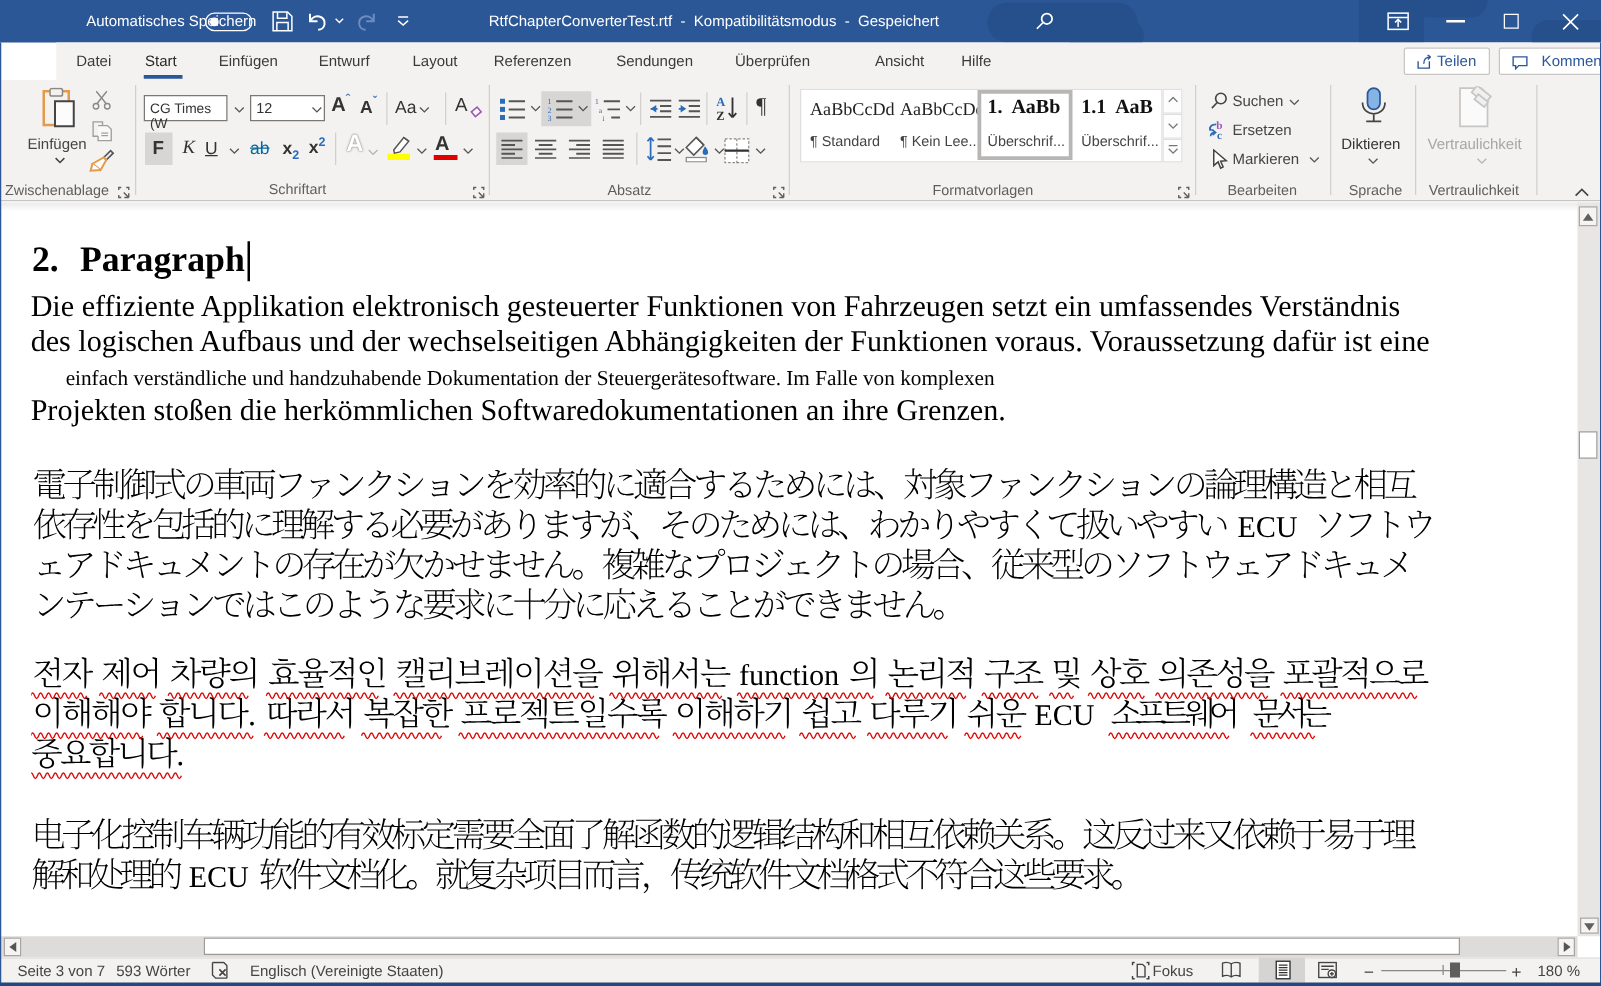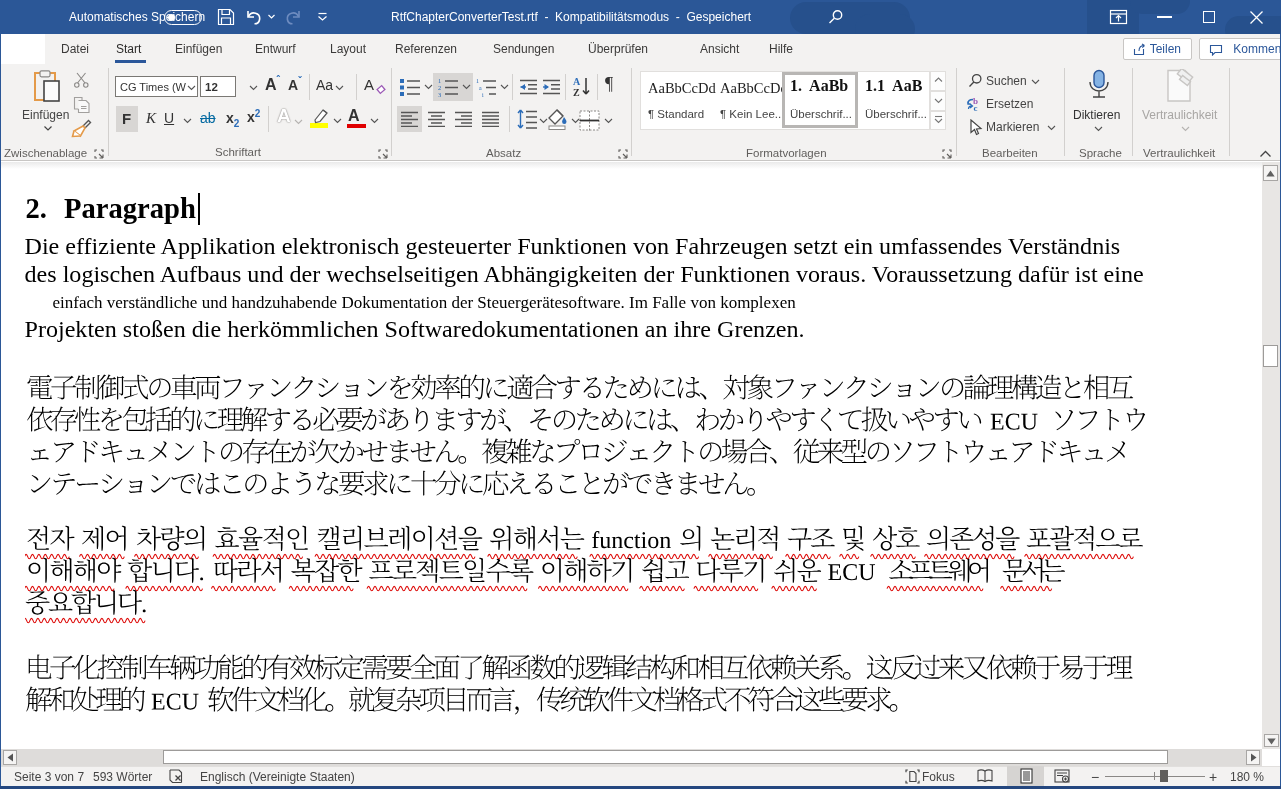--- a/index.html
+++ b/index.html
@@ -155,27 +155,27 @@
   <path d="M3 12 L12 7 L14 9 L9.5 17 Z" fill="#fff" stroke="#e49a49" stroke-width="1.6"></path>
   <path d="M3 12 L1.5 17.5 L9.5 17" fill="#fff" stroke="#e49a49" stroke-width="1.6"></path>
 </svg>
 <span class="glabel" style="left:3px; top:83px;">Zwischenablage</span>
 <svg class="abs launch" style="left:92px; top:84px;" viewBox="0 0 12 12" fill="none" stroke="#605e5c" stroke-width="1.1">
   <path d="M2 4 V2 H4 M8 2 H10 V4 M2 8 V10 H4"></path>
       <path d="M6 6 L10 10 M10 10 V6.5 M10 10 H6.5"></path>
 </svg>
 <div class="gdiv" style="left:107px;"></div>
 
-<div class="combo" style="left:114px; top:12px; width:83px; height:21px;">
+<div class="combo" style="left:114px; top:12px; width:67px; height:21px;">
   <span class="abs" style="left:4px; top:4px; font-size:11px;">CG Times (W</span>
   <svg class="abs" style="left:71px; top:8px;" width="9" height="6" viewBox="0 0 9 6" fill="none" stroke="#555" stroke-width="1.1">
         <path d="M1 1 L4.5 4.5 L8 1"></path>
       </svg>
 </div>
-<div class="combo" style="left:199px; top:12px; width:36px; height:21px;font-weight:bold;">
+<div class="combo" style="left:199px; top:12px; width:60px; height:21px;">
   <span class="abs" style="left:4px; top:4px; font-size:11.5px;">12</span>
   <svg class="abs" style="left:48px; top:8px;" width="9" height="6" viewBox="0 0 9 6" fill="none" stroke="#555" stroke-width="1.1">
         <path d="M1 1 L4.5 4.5 L8 1"></path>
       </svg>
 </div>
 <span class="abs" style="left:264px; top:12px; font-size:16px; color:#333; font-weight:bold;">A<span style="font-size:10px; color:#2b6cb8; position:relative; top:-7px;">ˆ</span></span>
 <span class="abs" style="left:287px; top:13px; font-size:14px; color:#333; font-weight:bold;">A<span style="font-size:10px; color:#2b6cb8; position:relative; top:-6px;">ˇ</span></span>
 <div class="gdiv" style="left:308px; top:10px; height:26px;"></div>
 <span class="abs" style="left:315px; top:13px; font-size:14px; color:#333;">Aa</span>
 <svg class="abs" style="left:334px; top:21px;" width="9" height="6" viewBox="0 0 9 6" fill="none" stroke="#555" stroke-width="1.1">

